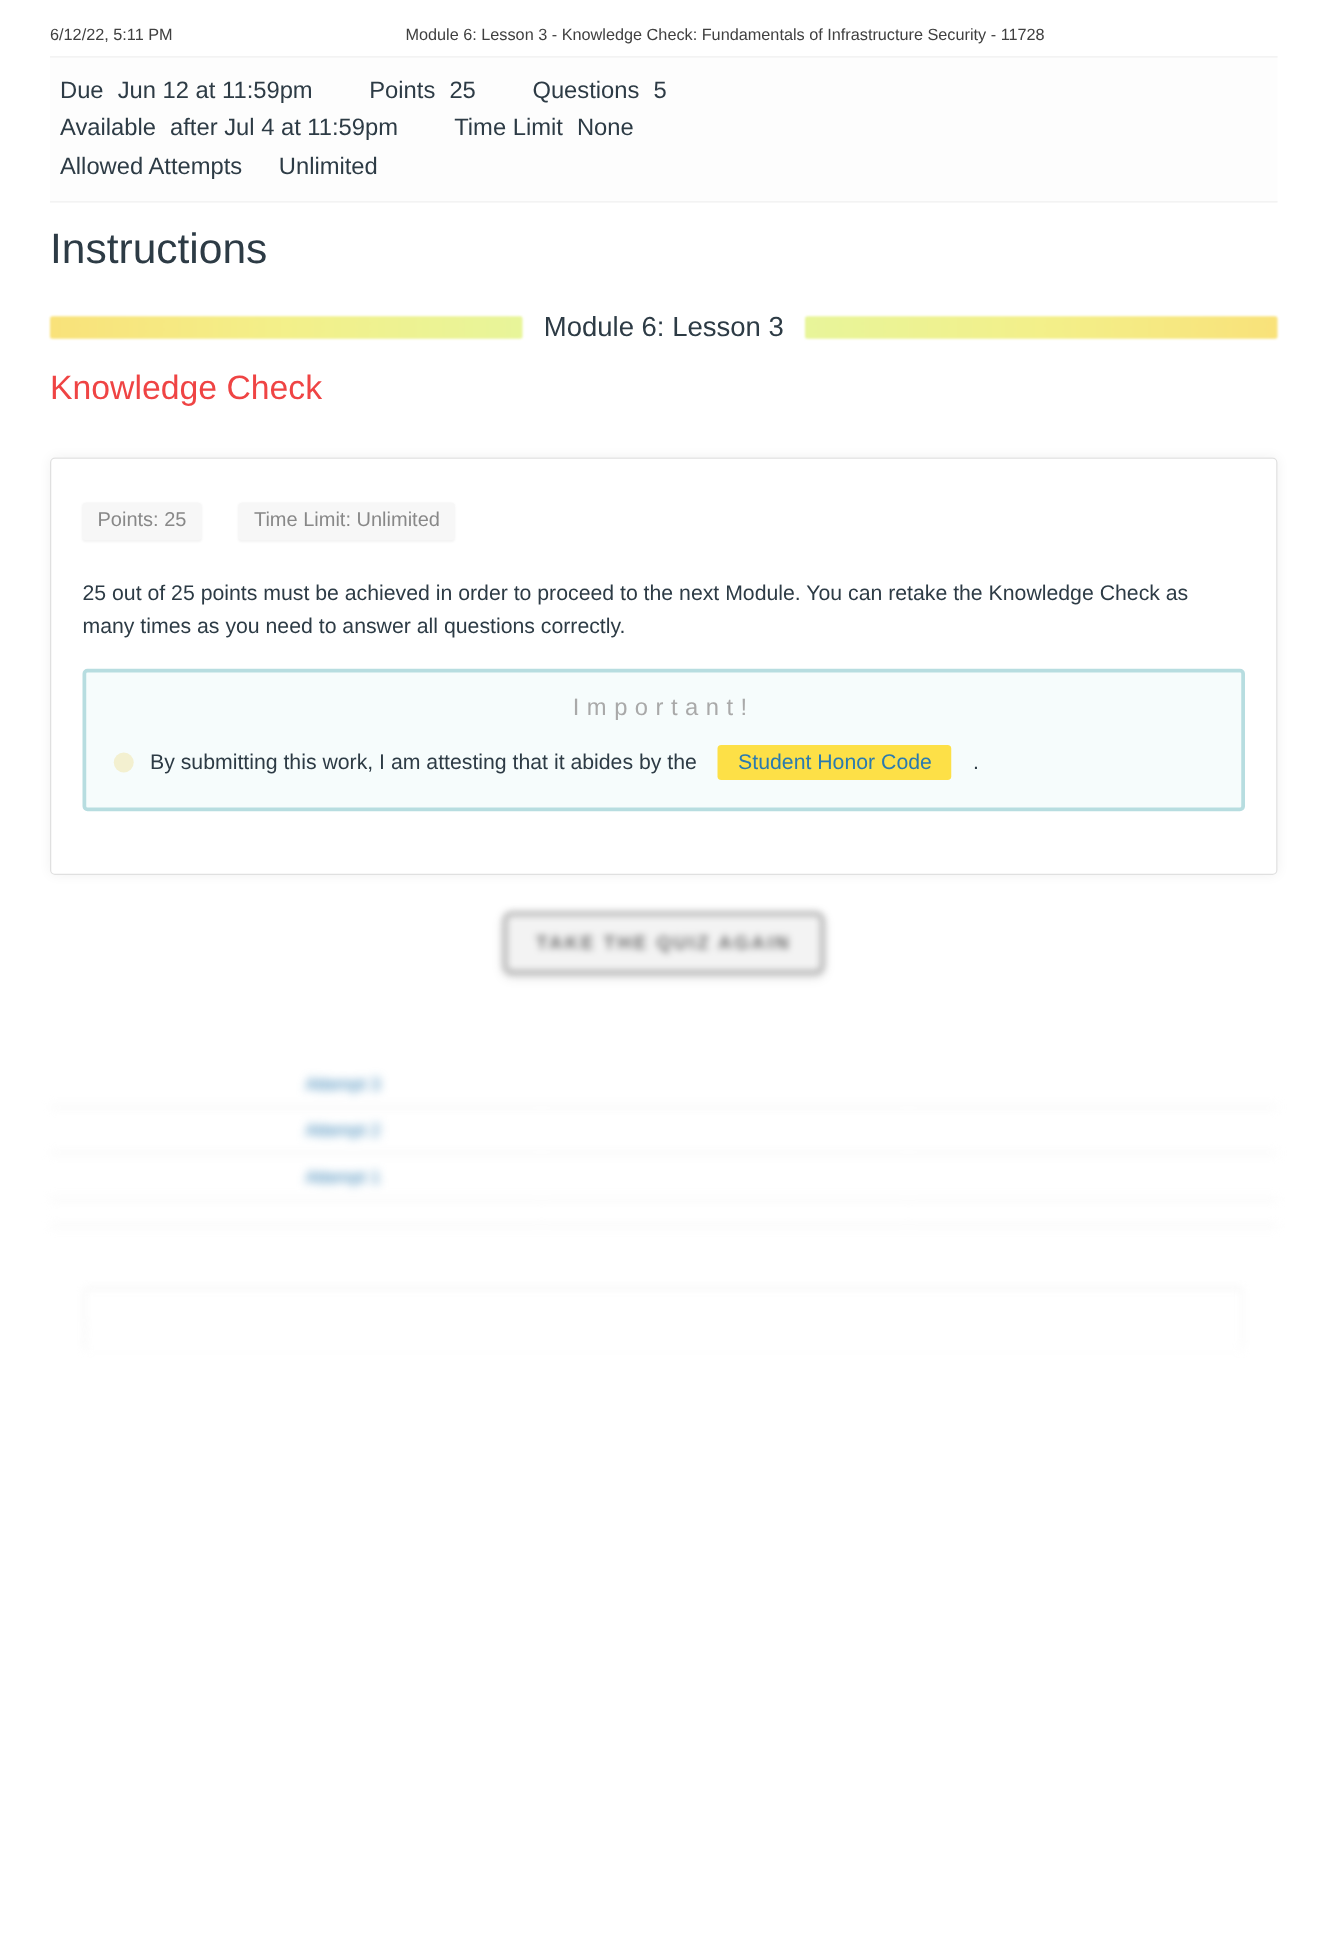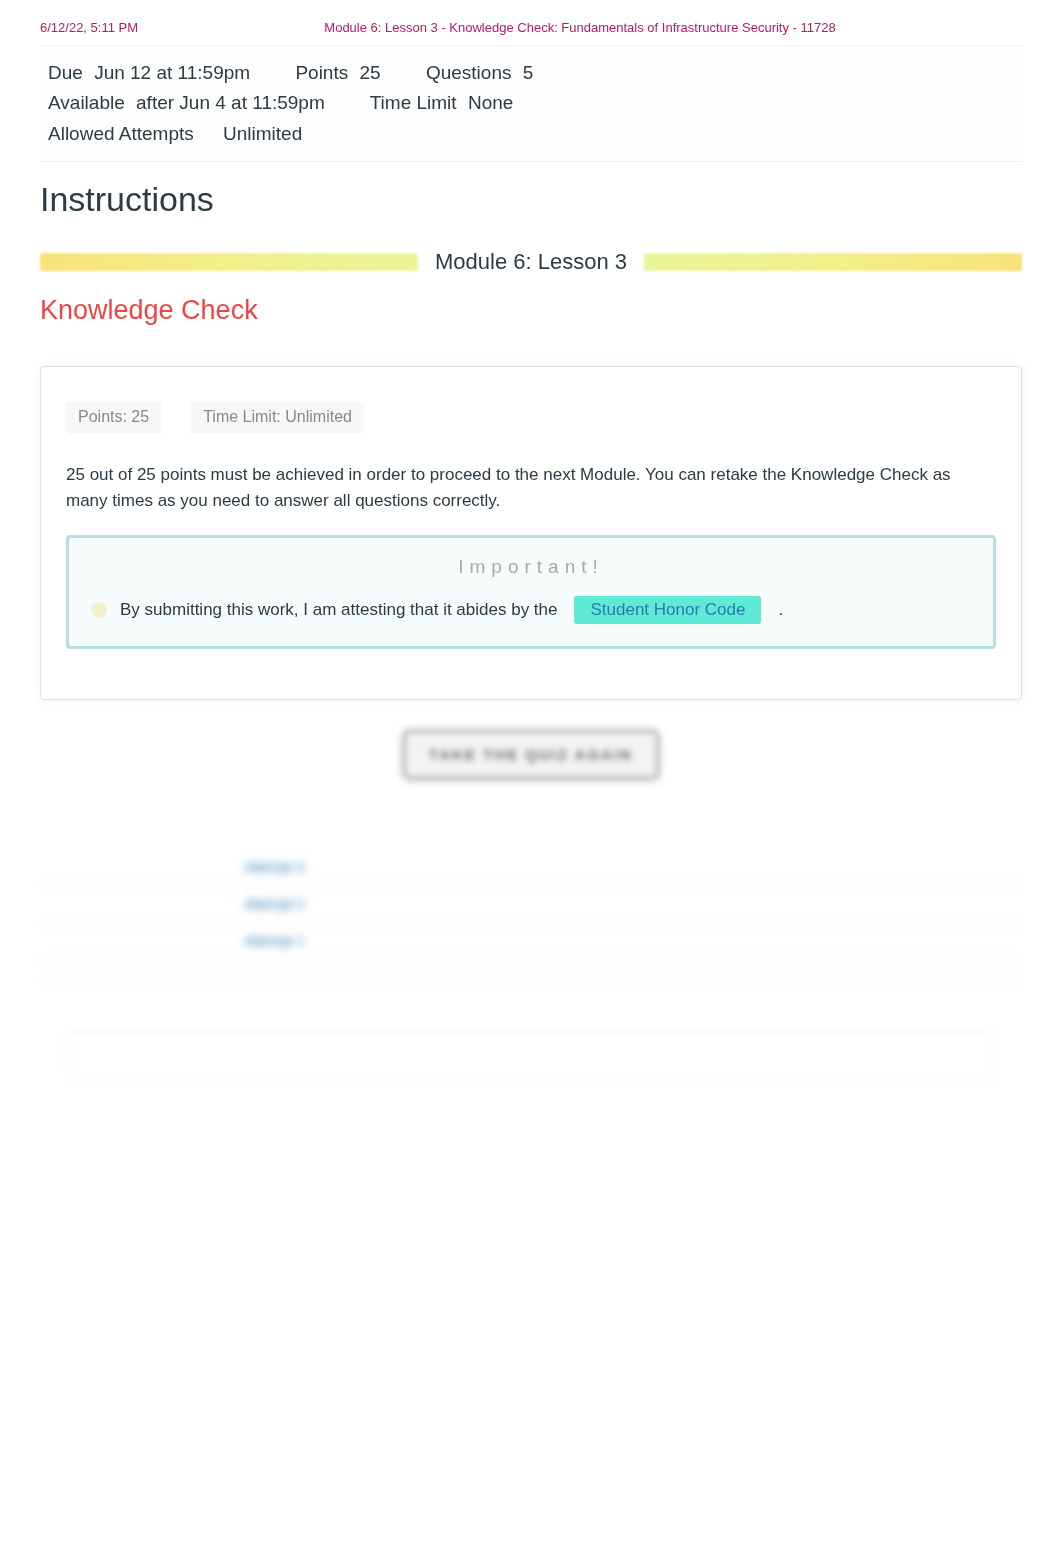--- a/index.html
+++ b/index.html
@@ -11,21 +11,21 @@
       font-family: "Helvetica Neue", Helvetica, Arial, sans-serif;
       background: #ffffff;
       width: 1062px;
       color: #2d3b45;
     }
     .print-header {
       display: flex;
       justify-content: space-between;
       padding: 20px 40px 10px 40px;
       font-size: 13px;
-      color: #be185d;
+      color: #404040;
     }
     .content-wrap {
       padding: 0 40px;
     }
     .meta-bar {
       background: #fdfdfd;
       border-top: 1px solid #f0f0f0;
       border-bottom: 1px solid #f0f0f0;
       padding: 12px 8px;
       font-size: 19px;
@@ -131,21 +131,21 @@
       flex-wrap: wrap;
     }
     .honor-dot {
       width: 16px;
       height: 16px;
       border-radius: 50%;
       background: #f3f0d0;
       flex-shrink: 0;
     }
     .honor-link {
-      background: #5eead4;
+      background: #fde047;
       color: #2a7ab0;
       padding: 4px 16px;
       border-radius: 3px;
       text-decoration: none;
       margin: 0 4px;
     }
     .take-quiz-wrap {
       text-align: center;
       margin: 30px 0 70px 0;
     }
@@ -205,21 +205,21 @@
     <span class="label">Due</span>
     <span class="value">Jun 12 at 11:59pm</span>
 
     <span class="label">Points</span>
     <span class="value">25</span>
 
     <span class="label">Questions</span>
     <span class="value">5</span>
     <br>
     <span class="label">Available</span>
-    <span class="value">after Jun 4 at 11:59pm</span>
+    <span class="value">after Jul 4 at 11:59pm</span>
 
     <span class="label">Time Limit</span>
     <span class="value">None</span>
     <br>
     <span class="label">Allowed Attempts</span>
     <span class="value" style="margin-left:24px;">Unlimited</span>
   </div>
 
   <h1 class="instructions">Instructions</h1>
 

